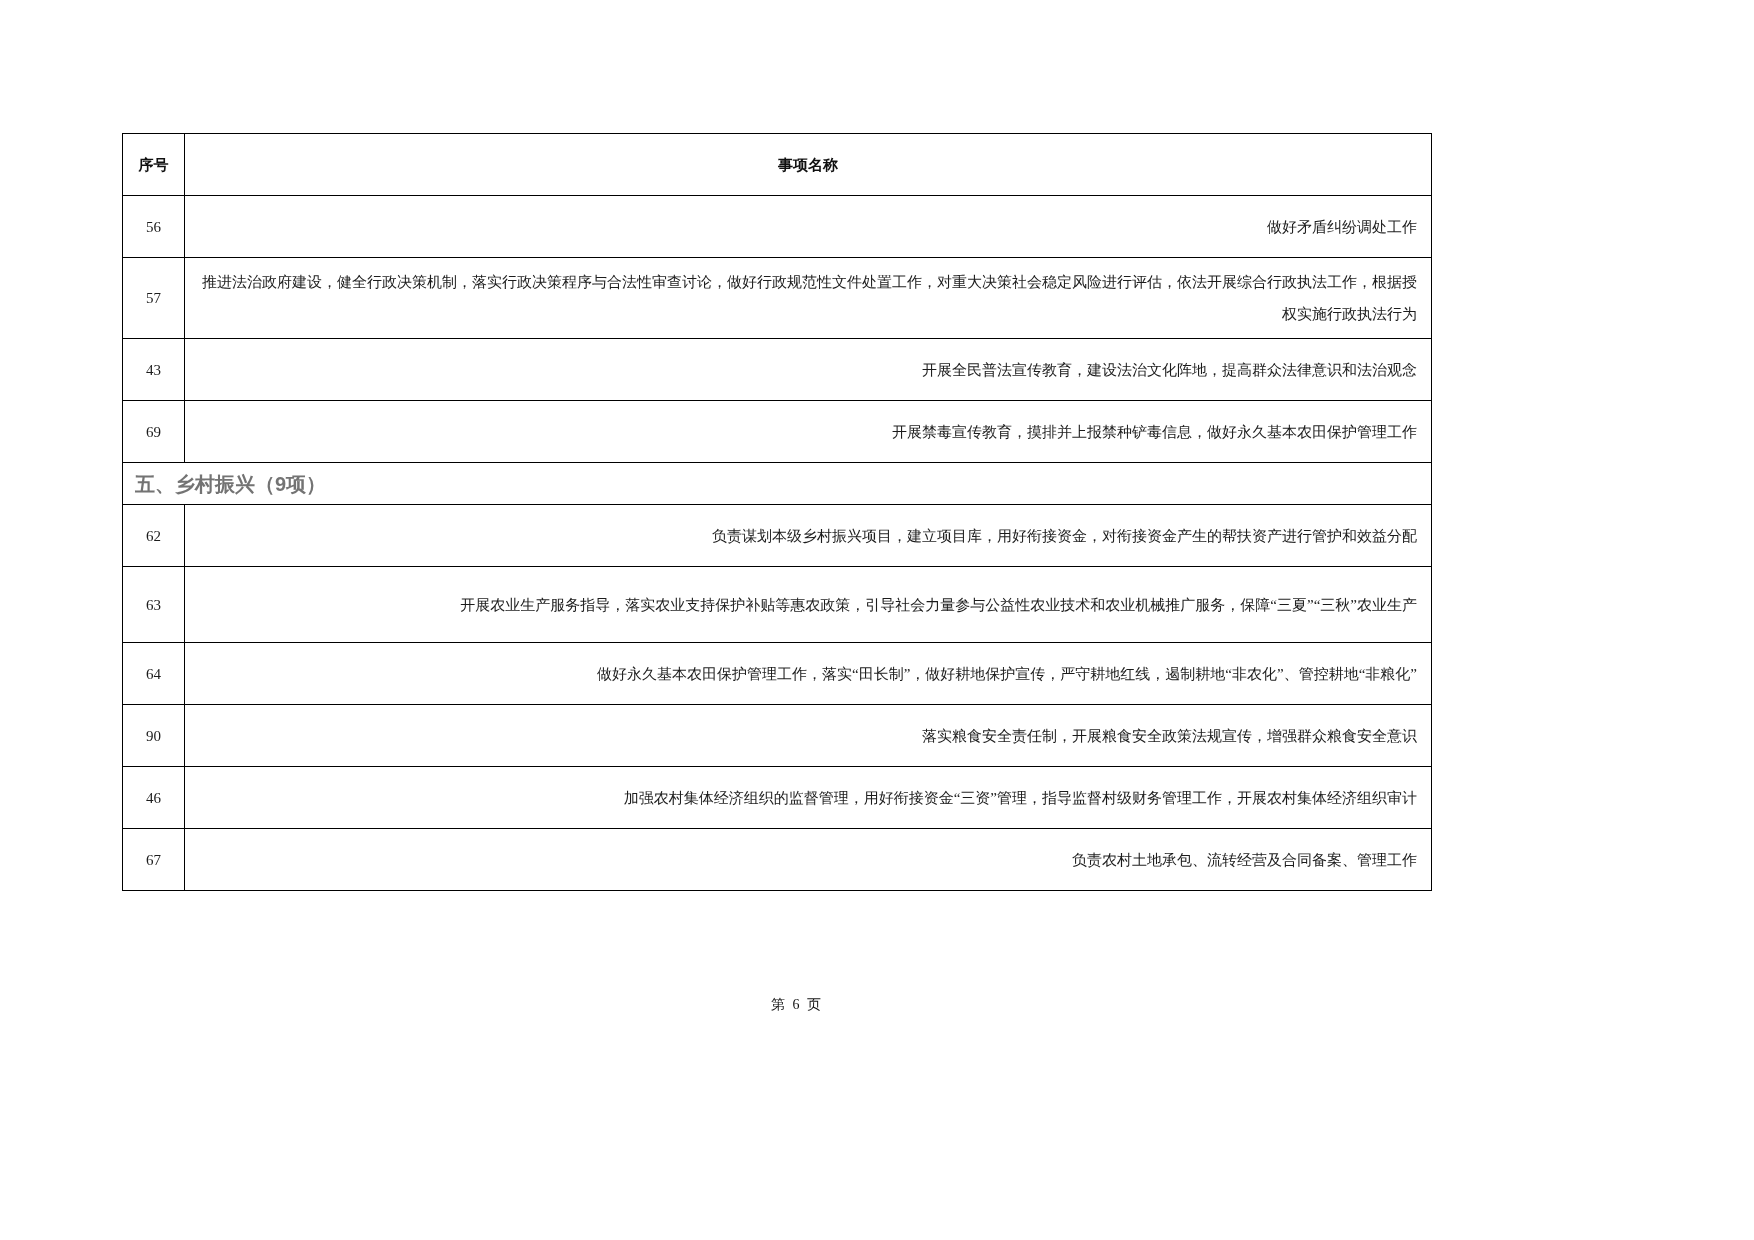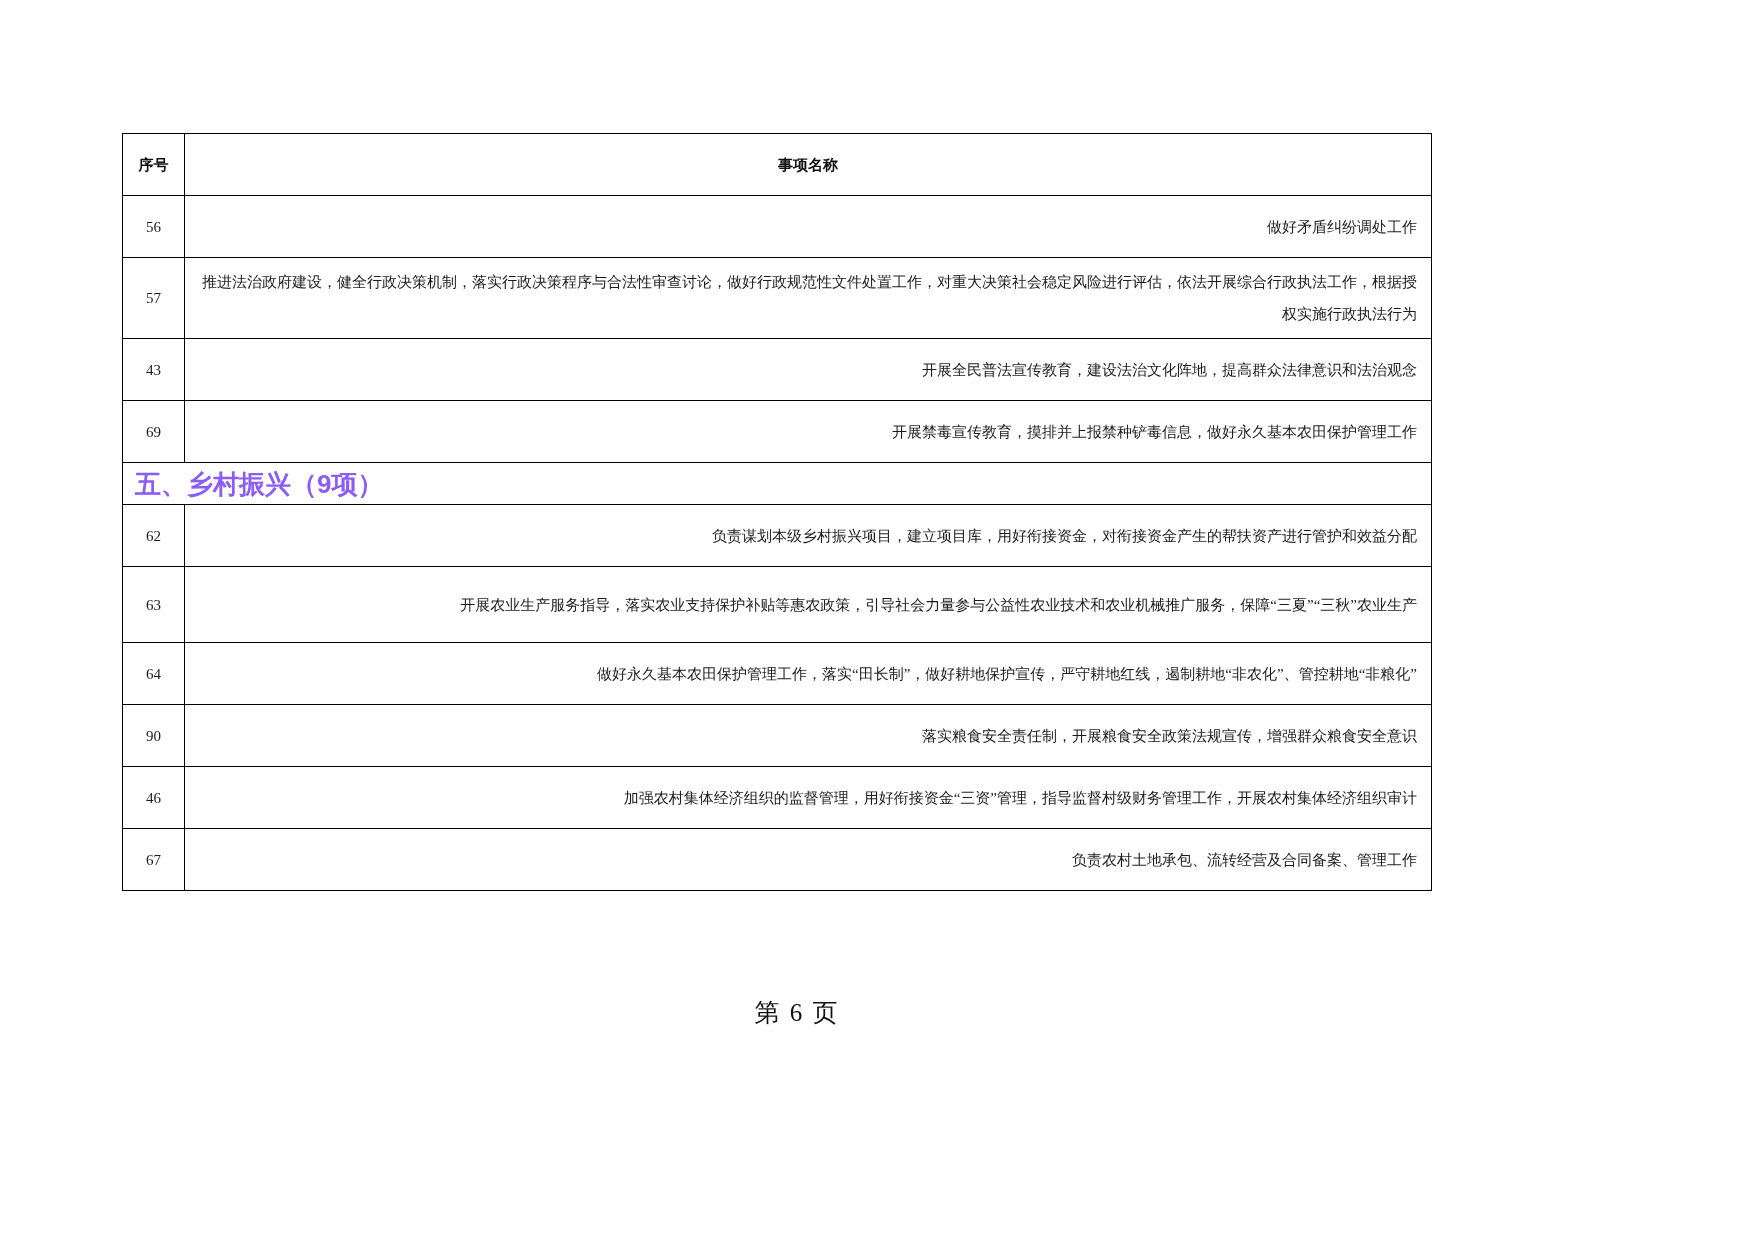--- a/index.html
+++ b/index.html
@@ -53,32 +53,32 @@
     text-align: right;
     padding: 8px 14px;
     font-family: "Liberation Serif", serif;
   }
   tr.item-row td { height: 62px; }
   tr.item-row.tall td { height: 76px; }
   tr.section-row td {
     height: 42px;
     font-family: "Liberation Sans", sans-serif;
     font-weight: bold;
-    font-size: 26px;
+    font-size: 20px;
     text-align: left;
     padding: 4px 12px;
-    color: #8b5cf6;
+    color: #737373;
   }
   .footer {
     position: absolute;
     left: 0;
     width: 1594px;
     top: 996px;
     text-align: center;
-    font-size: 25px;
+    font-size: 14px;
     letter-spacing: 2px;
     font-family: "Liberation Serif", serif;
     color: #111;
   }
 </style>
 </head>
 <body>
 
 <div class="page">
 

